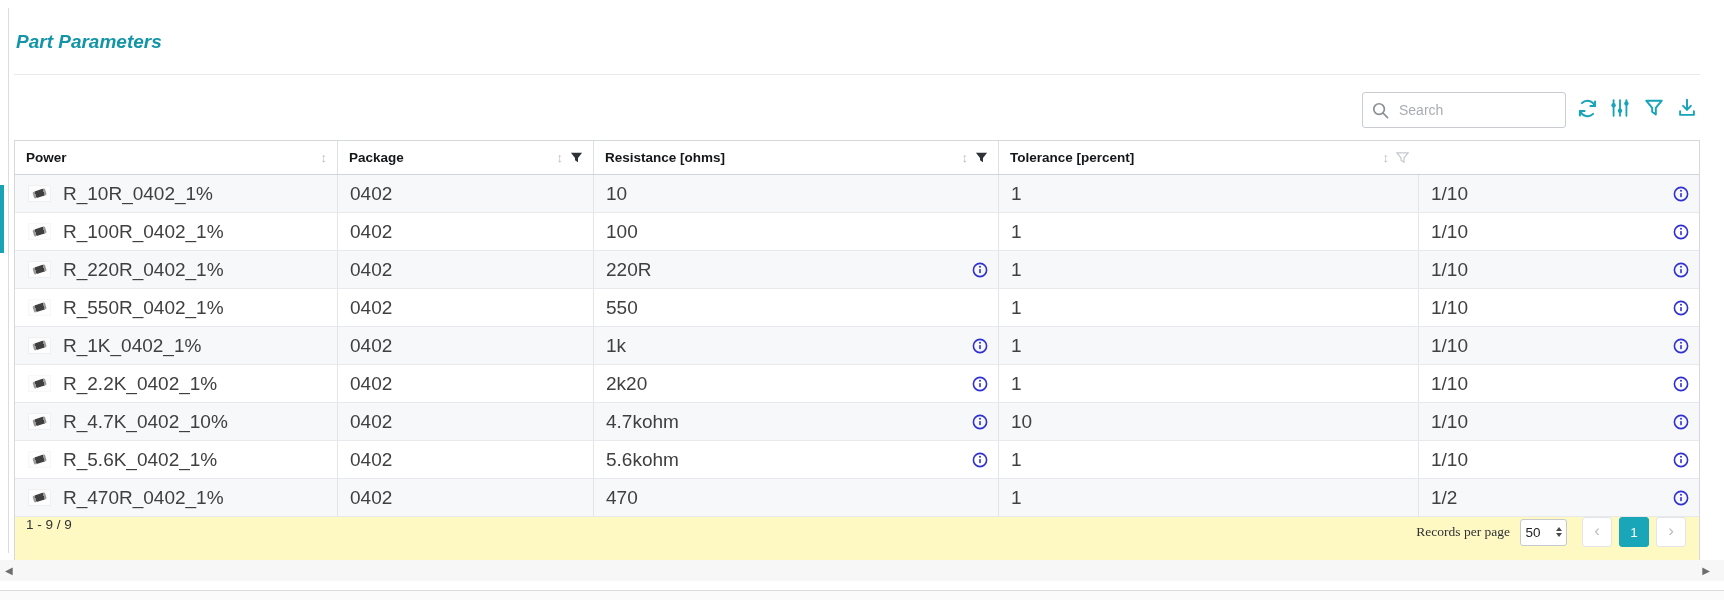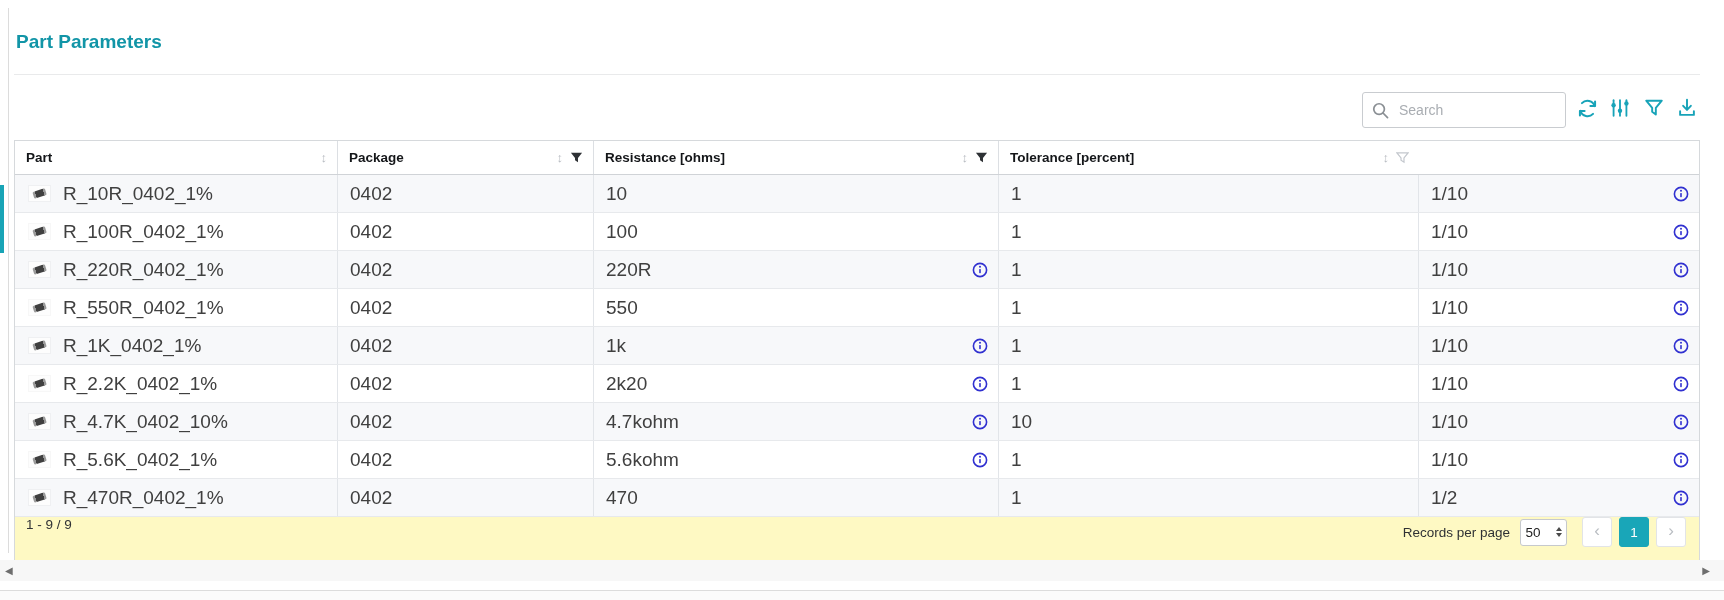--- a/index.html
+++ b/index.html
@@ -5,21 +5,21 @@
   html,body{margin:0;padding:0;background:#fff;}
   body{width:1724px;height:600px;position:relative;overflow:hidden;
        font-family:"Liberation Sans","DejaVu Sans",sans-serif;-webkit-font-smoothing:antialiased;}
   .page{position:absolute;inset:0;background:#fff;}
 
   
   .left-line{position:absolute;left:8px;top:8px;width:1px;height:545px;background:#dcdcdc;}
   .accent-bar{position:absolute;left:0;top:185px;width:4px;height:68px;background:#18a4b6;}
 
   
-  .title{position:absolute;left:16px;top:31px;font-size:19px;font-weight:bold;color:#1295a7;margin:0;}
+  .title{position:absolute;left:16px;top:31px;font-size:19px;font-weight:bold;color:#1295a7;margin:0;font-style:italic;}
   .title-divider{position:absolute;left:14px;top:74px;width:1686px;height:1px;background:#e9eaeb;}
 
   
   .search-box{position:absolute;left:1362px;top:92px;width:204px;height:36px;box-sizing:border-box;
               border:1px solid #c9ccd0;border-radius:3px;background:#fff;display:flex;align-items:center;
               padding:0 8px;gap:7px;}
   .search-box input{border:none;outline:none;font-size:14px;color:#333;width:150px;background:transparent;
               font-family:"Liberation Sans","DejaVu Sans",sans-serif;}
   .search-box input::placeholder{color:#a9adb2;}
   .tools{position:absolute;left:1574px;top:94px;width:126px;height:28px;display:flex;
@@ -53,21 +53,21 @@
          justify-content:center;margin-right:13px;box-shadow:0 0 0 1px rgba(0,0,0,0.03);}
   .chip{width:13px;height:6.5px;border-radius:1.5px;transform:rotate(-18deg);
         background:linear-gradient(90deg,#9a9a9a 0 18%,#3f3f3f 18% 82%,#9a9a9a 82%);}
   .info-wrap{margin-left:auto;display:flex;align-items:center;}
   .info-icon{width:16px;height:16px;display:block;}
 
   
   .tfoot{height:44px;display:flex;align-items:flex-start;box-sizing:border-box;
          padding:0 13px 0 11px;font-size:13.5px;color:#303235;background:#fef9c3;}
   .tfoot-right{margin-left:auto;display:flex;align-items:center;}
-  .rpp-label{color:#2f3134;}
+  .rpp-label{color:#2f3134;font-family:Liberation Serif, serif;}
   .select-box{width:47px;height:27px;box-sizing:border-box;border:1px solid #c6c9cd;border-radius:3px;
               display:flex;align-items:center;justify-content:center;gap:15px;margin-left:10px;
               background:#fff;cursor:pointer;font-size:13.5px;color:#222;}
   .spinner{display:flex;flex-direction:column;gap:2px;}
   .spin-up{width:0;height:0;border-left:3.5px solid transparent;border-right:3.5px solid transparent;
            border-bottom:4px solid #4a4a4a;}
   .spin-down{width:0;height:0;border-left:3.5px solid transparent;border-right:3.5px solid transparent;
            border-top:4px solid #4a4a4a;}
   .pager{display:flex;gap:7px;margin-left:15px;}
   .page-btn{width:30px;height:30px;box-sizing:border-box;border:1px solid #e2e4e7;border-radius:3px;
@@ -147,21 +147,21 @@
         <polyline points="7.8 9.6 12 14 16.2 9.6"></polyline>
         <path d="M4.5 15.5 L4.5 19.5 L19.5 19.5 L19.5 15.5"></path>
       </svg>
     </button>
   </div>
 
   <div class="panel">
 
     <div class="thead">
       <div class="th">
-        <span>Part</span>
+        <span>Power</span>
         <span class="th-icons">
           <span class="sort-glyph">↕</span>
         </span>
       </div>
       <div class="th">
         <span>Package</span>
         <span class="th-icons">
           <span class="sort-glyph">↕</span>
           <svg class="funnel funnel-filled">
               <use href="#sym-funnel"></use>

